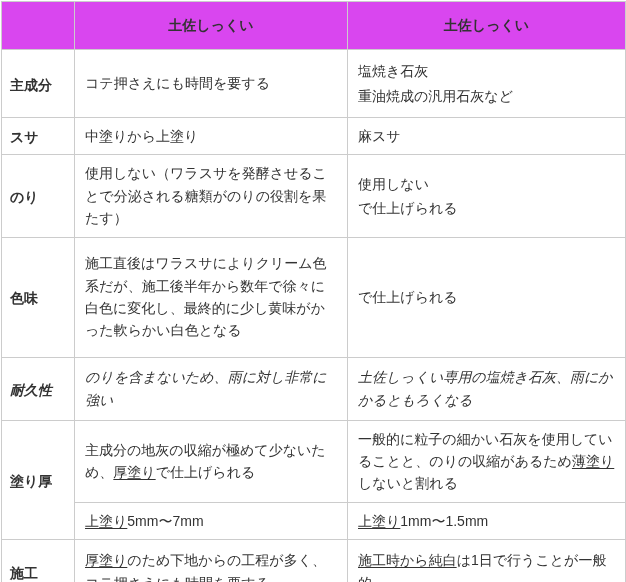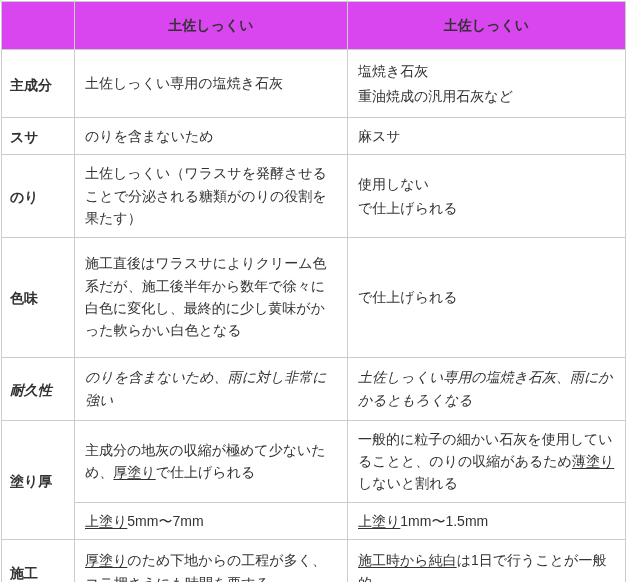--- a/index.html
+++ b/index.html
@@ -69,40 +69,40 @@
       <tr>
         <th></th>
         <th>土佐しっくい</th>
         <th>土佐しっくい</th>
       </tr>
     </thead>
     <tbody id="table-body">
         <tr style="height: 68px;">
           <th>主成分</th>
           <td>
-            <p>土佐しっくい専用の塩焼き石灰</p>
+            <p>コテ押さえにも時間を要する</p>
           </td>
           <td>
             <p>塩焼き石灰</p>
             <p>重油焼成の汎用石灰など</p>
           </td>
         </tr>
         <tr style="height: 35px;">
           <th>スサ</th>
           <td>
-            <p>のりを含まないため</p>
+            <p>中塗りから上塗り</p>
           </td>
           <td>
             <p>麻スサ</p>
           </td>
         </tr>
         <tr style="height: 77px;">
           <th>のり</th>
           <td>
-            <p>土佐しっくい（ワラスサを発酵させることで分泌される糖類がのりの役割を果たす）</p>
+            <p>使用しない（ワラスサを発酵させることで分泌される糖類がのりの役割を果たす）</p>
           </td>
           <td>
             <p>使用しない</p>
             <p>で仕上げられる</p>
           </td>
         </tr>
         <tr style="height: 120px;">
           <th>色味</th>
           <td>
             <p>施工直後はワラスサによりクリーム色系だが、施工後半年から数年で徐々に白色に変化し、最終的に少し黄味がかった軟らかい白色となる</p>

